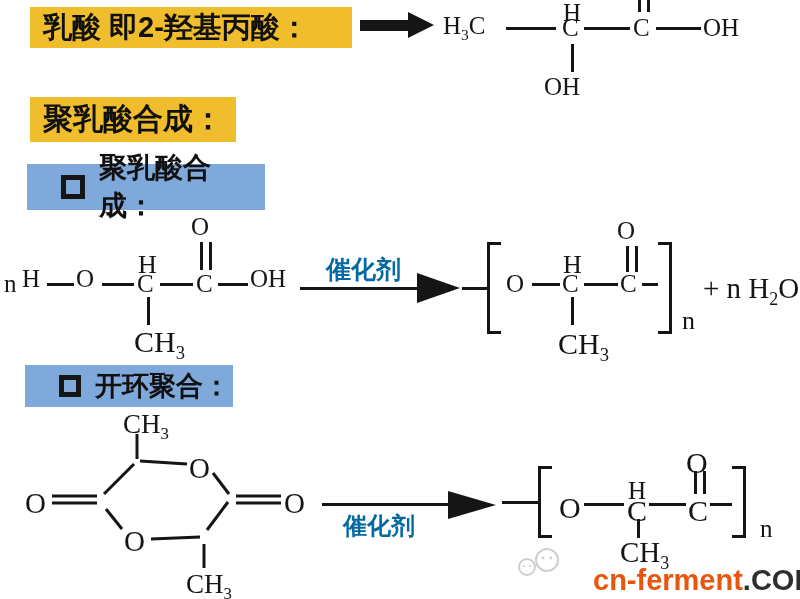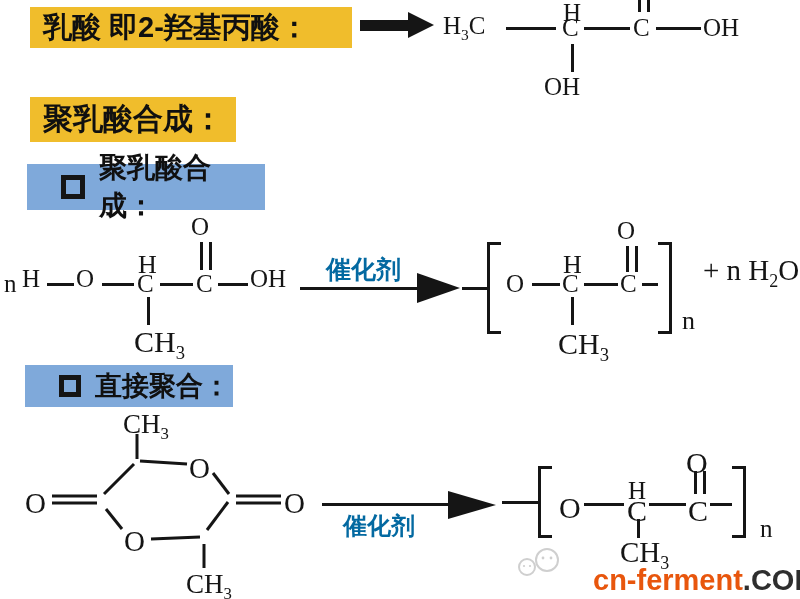--- a/index.html
+++ b/index.html
@@ -51,21 +51,21 @@
     <span>聚乳酸合成：</span>
   </div>
 
   <div class="hl-box hl-blue" style="left:27px; top:164px; width:238px; height:46px; padding-left:34px; gap:14px; font-size:28px;">
     <span class="bullet"></span>
     <span>聚乳酸合成：</span>
   </div>
 
   <div class="hl-box hl-blue" style="left:25px; top:365px; width:208px; height:42px; padding-left:34px; gap:14px; font-size:27px;">
     <span class="bullet" style="width:22px;height:22px;"></span>
-    <span>直接聚合：</span>
+    <span>开环聚合：</span>
   </div>
 </div>
 
 <div class="layer">
   <span class="chem f31" style="left:443px; top:13px;"><span>H</span><sub>3</sub><span>C</span></span>
   <div class="bond hbond" style="left:506px; top:27px; width:50px;"></div>
   <span class="chem f25" style="left:563px; top:0px;">H</span>
   <span class="chem f31" style="left:562px; top:15px;">C</span>
   <div class="bond hbond" style="left:584px; top:27px; width:46px;"></div>
   <span class="chem f31" style="left:633px; top:15px;">C</span>
@@ -109,21 +109,21 @@
   <div class="bond hbond" style="left:584px; top:283px; width:34px;"></div>
   <span class="chem f31" style="left:620px; top:271px;">C</span>
   <span class="chem f31" style="left:617px; top:218px;">O</span>
   <div class="bond vbond" style="left:626px; top:246px; height:26px;"></div>
   <div class="bond vbond" style="left:635px; top:246px; height:26px;"></div>
   <div class="bond hbond" style="left:642px; top:283px; width:16px;"></div>
   <div class="bracket-r" style="left:658px; top:242px; height:92px;"></div>
   <span class="chem f26" style="left:682px; top:308px;">n</span>
   <div class="bond vbond" style="left:571px; top:297px; height:28px;"></div>
   <span class="chem f30" style="left:558px; top:329px;"><span>CH</span><sub>3</sub></span>
-  <span class="chem f29" style="left:703px; top:256px;"><span>+ n H</span><sub>2</sub><span>O</span></span>
+  <span class="chem f29" style="left:703px; top:274px;"><span>+ n H</span><sub>2</sub><span>O</span></span>
 </div>
 
 <div class="layer">
   <svg class="abs" style="left:0; top:400px;" width="340" height="199" viewBox="0 0 340 199">
     <line x1="137" y1="34" x2="137" y2="59"></line>
     <line x1="140" y1="61" x2="187" y2="64"></line>
     <line x1="213" y1="73" x2="229" y2="94"></line>
     <line x1="236" y1="96" x2="281" y2="96"></line>
     <line x1="236" y1="103" x2="281" y2="103"></line>
     <line x1="228" y1="102" x2="207" y2="130"></line>

